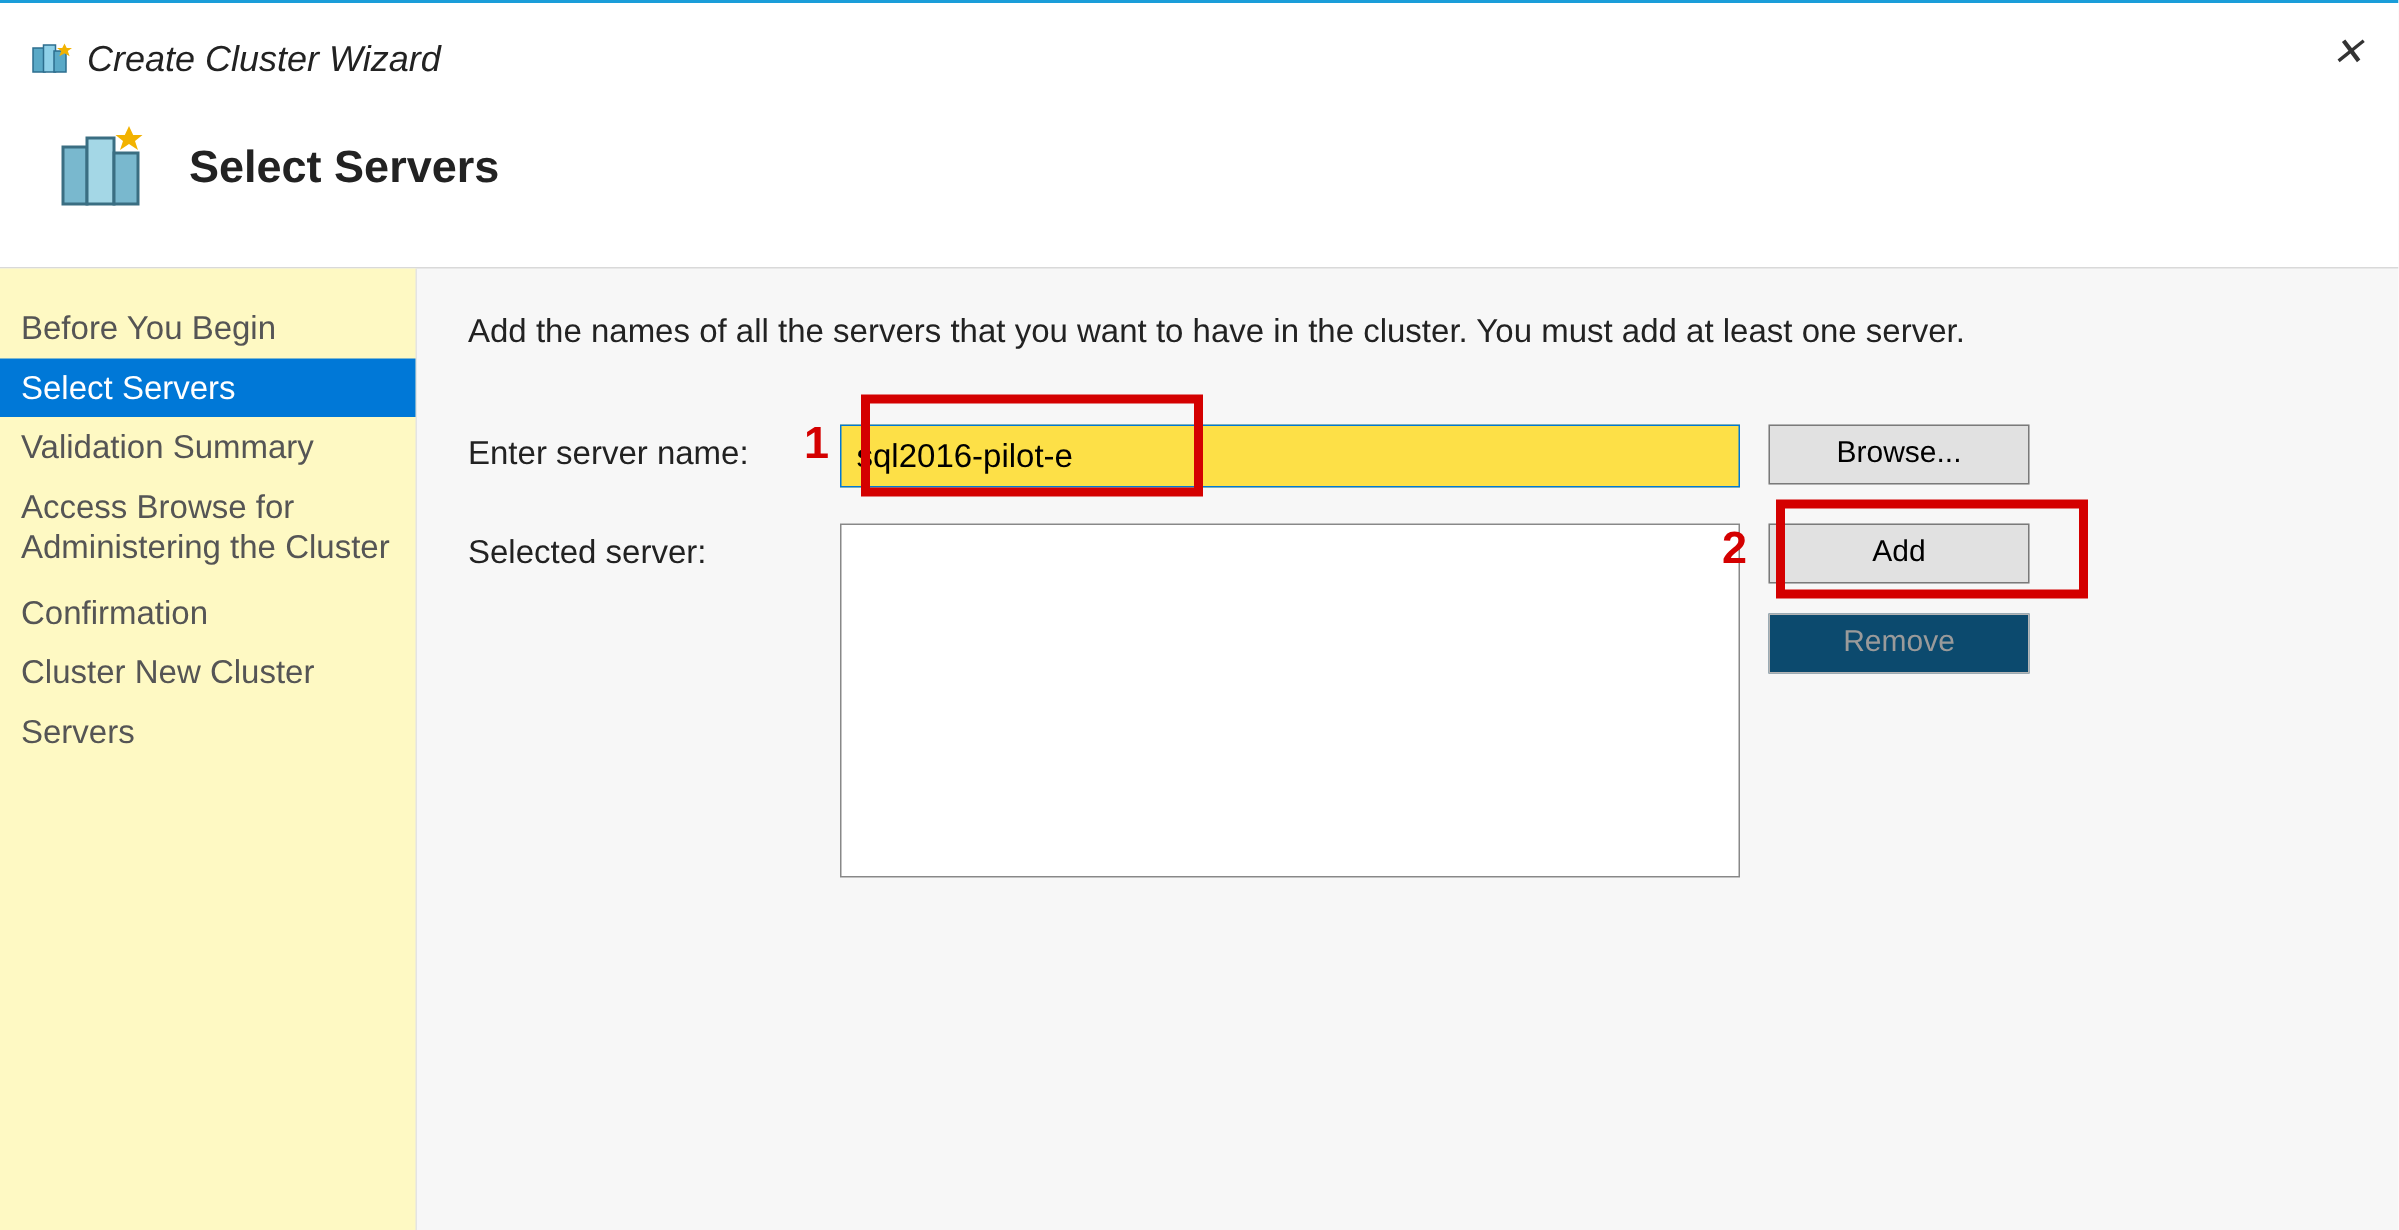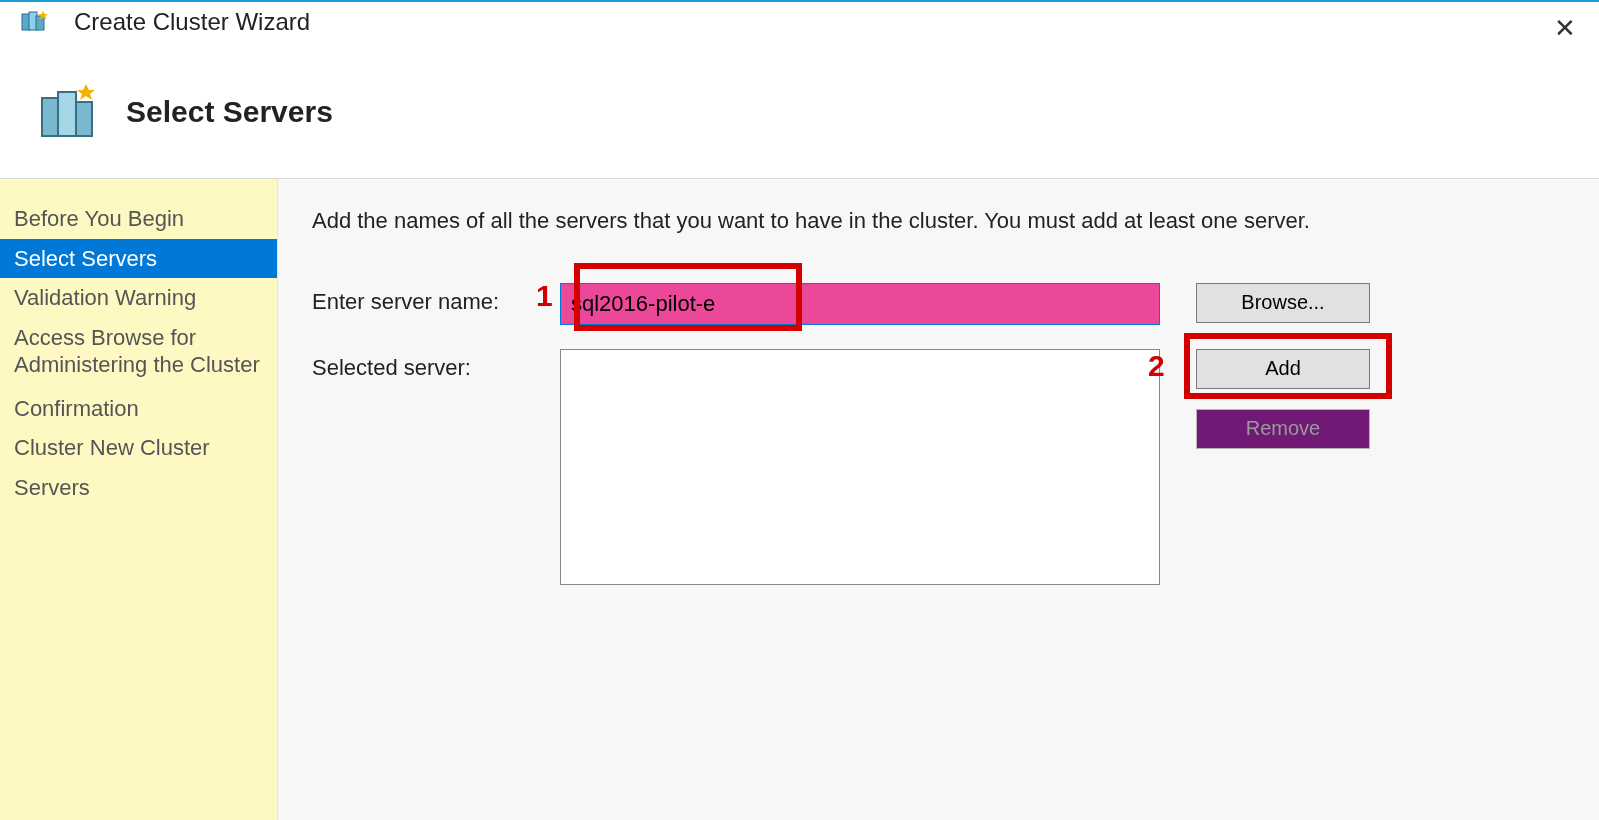--- a/index.html
+++ b/index.html
@@ -18,24 +18,25 @@
   }
   .window {
     width: 100%;
     height: 100%;
     border-top: 2px solid #1a9dd9;
     display: flex;
     flex-direction: column;
   }
   .titlebar {
     display: flex;
-    align-items: flex-start;
+    align-items: flex-end;
     padding: 6px 14px 6px 20px;
-    gap: 26px;
+    gap: 10px;
     height: 58px;
+    font-style: italic;
   }
   .titlebar-icon svg {
     width: 28px;
     height: 28px;
     display: block;
   }
   .titlebar-title {
     font-size: 24px;
     color: #222;
     flex: 1;
@@ -116,47 +117,47 @@
     position: relative;
   }
   .text-input {
     width: 100%;
     height: 42px;
     border: 1px solid #0078d7;
     outline: none;
     font-family: inherit;
     font-size: 22px;
     padding: 4px 10px;
-    background: #ec4899;
+    background: #fde047;
   }
   .listbox {
     width: 600px;
     height: 236px;
     border: 1px solid #888;
     background: #fff;
   }
   .btn-col {
-    margin-left: 36px;
+    margin-left: 19px;
     display: flex;
     flex-direction: column;
     gap: 20px;
   }
   .win-button {
     width: 174px;
     height: 40px;
     border: 1px solid #7a7a7a;
     background: #e1e1e1;
     font-family: inherit;
     font-size: 20px;
     cursor: pointer;
   }
   .win-button:disabled {
     color: #9a9a9a;
     border-color: #b5b5b5;
-    background: #701a75;
+    background: #0c4a6e;
     cursor: default;
   }
   .annotation {
     position: absolute;
     font-size: 30px;
     font-weight: 800;
     color: #d40000;
     font-family: Arial, sans-serif;
     pointer-events: none;
   }
@@ -196,21 +197,21 @@
         <polygon points="50,4 52.8,10 59,10 54,14 56,20 50,16 44,20 46,14 41,10 47.2,10" fill="#f2b200"></polygon>
       </svg>
     </span>
     <h1 class="header-title">Select Servers</h1>
   </div>
 
   <div class="content">
     <nav class="sidebar">
       <div class="sidebar-item"><span>Before You Begin</span></div>
       <div class="sidebar-item selected"><span>Select Servers</span></div>
-      <div class="sidebar-item"><span>Validation Warning</span></div>
+      <div class="sidebar-item"><span>Validation Summary</span></div>
       <div class="sidebar-item sidebar-multiline"><span>Access Browse for Administering the Cluster</span></div>
       <div class="sidebar-item"><span>Confirmation</span></div>
       <div class="sidebar-item"><span>Cluster New Cluster</span></div>
       <div class="sidebar-item"><span>Servers</span></div>
     </nav>
 
     <div class="main">
       <p class="instruction">Add the names of all the servers that you want to have in the cluster. You must add at least one server.</p>
 
       <div class="main-inner">

